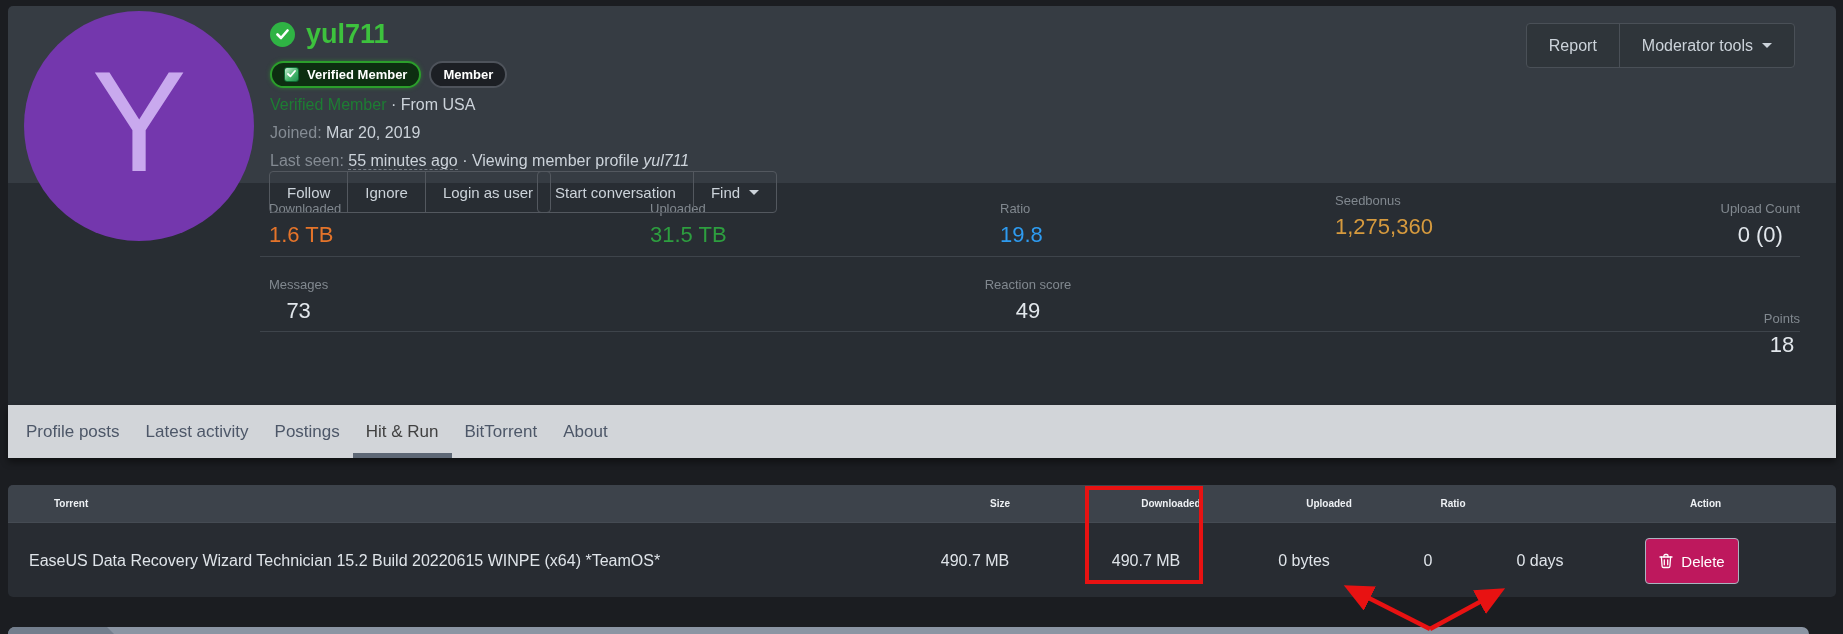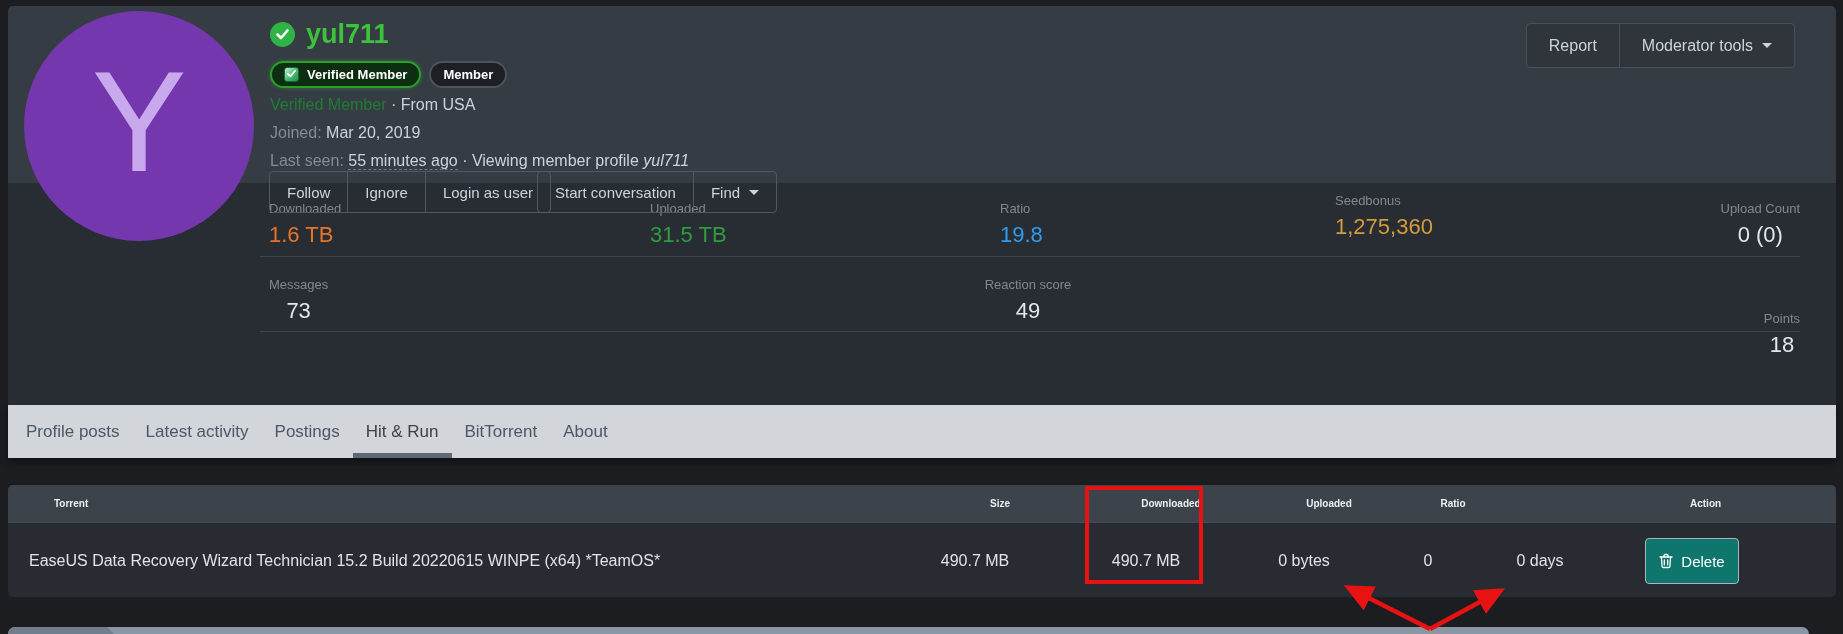--- a/index.html
+++ b/index.html
@@ -92,21 +92,21 @@
   .col-size       { left:897px;  width:140px; text-align:center; }
   .col-downloaded { left:1068px; width:140px; text-align:center; }
   .col-uploaded   { left:1221px; width:150px; text-align:center; }
   .col-ratio      { left:1365px; width:110px; text-align:center; }
   .col-seedtime   { left:1467px; width:130px; text-align:center; }
   .col-action     { left:1637px; width:200px; text-align:left; }
   .t-header .col-action { left:1657px; }
 
   .delete-btn {
     position:absolute; left:1637px; top:14px; width:94px; height:46px;
-    background:#0f766e; border-radius:4px; border:1px solid #aab4c0;
+    background:#be185d; border-radius:4px; border:1px solid #aab4c0;
     display:flex; align-items:center; justify-content:center; gap:8px;
     color:#fff; font-size:15px; cursor:pointer;
   }
 
   
   .bottom-strip { position:absolute; left:8px; top:627px; width:1801px; height:7px; background:#8b95a3; border-radius:7px 7px 0 0; }
   .bottom-strip .seg { position:absolute; left:0; top:0; width:106px; height:7px; background:#737e8d; border-radius:7px 0 0 0;
     clip-path:polygon(0 0, calc(100% - 7px) 0, 100% 100%, 0 100%); }
 
   

